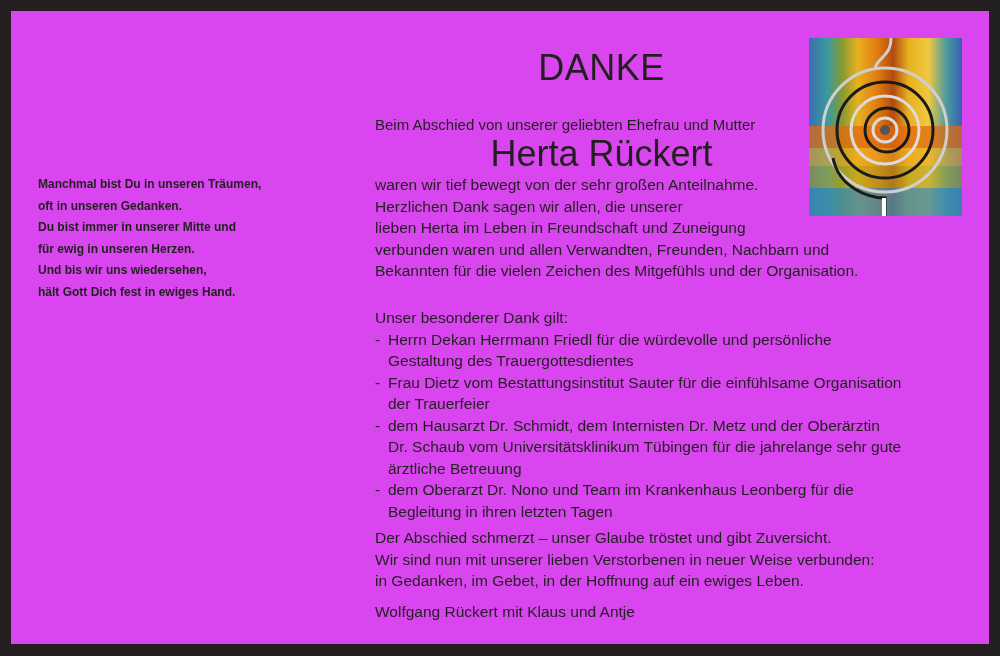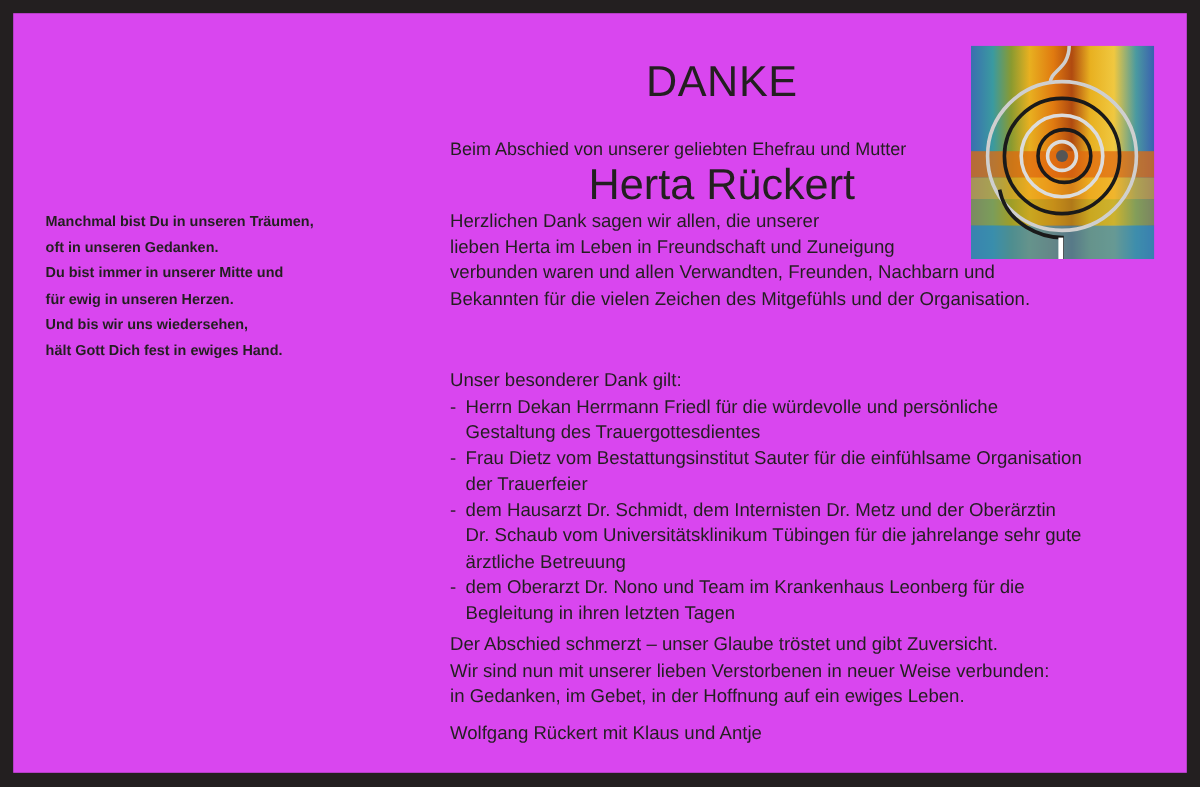--- a/index.html
+++ b/index.html
@@ -85,20 +85,21 @@
   <div class="poem">
     <div>Manchmal bist Du in unseren Träumen,</div>
     <div>oft in unseren Gedanken.</div>
     <div>Du bist immer in unserer Mitte und</div>
     <div>für ewig in unseren Herzen.</div>
     <div>Und bis wir uns wiedersehen,</div>
     <div>hält Gott Dich fest in ewiges Hand.</div>
   </div>
 
   <div class="body-block b1">
+    <div>waren wir tief bewegt von der sehr großen Anteilnahme.</div>
     <div>Herzlichen Dank sagen wir allen, die unserer</div>
     <div>lieben Herta im Leben in Freundschaft und Zuneigung</div>
     <div>verbunden waren und allen Verwandten, Freunden, Nachbarn und</div>
     <div>Bekannten für die vielen Zeichen des Mitgefühls und der Organisation.</div>
   </div>
 
   <div class="body-block b2">
     <div>Unser besonderer Dank gilt:</div>
     <div class="list-item">
       <span class="dash">-</span>

